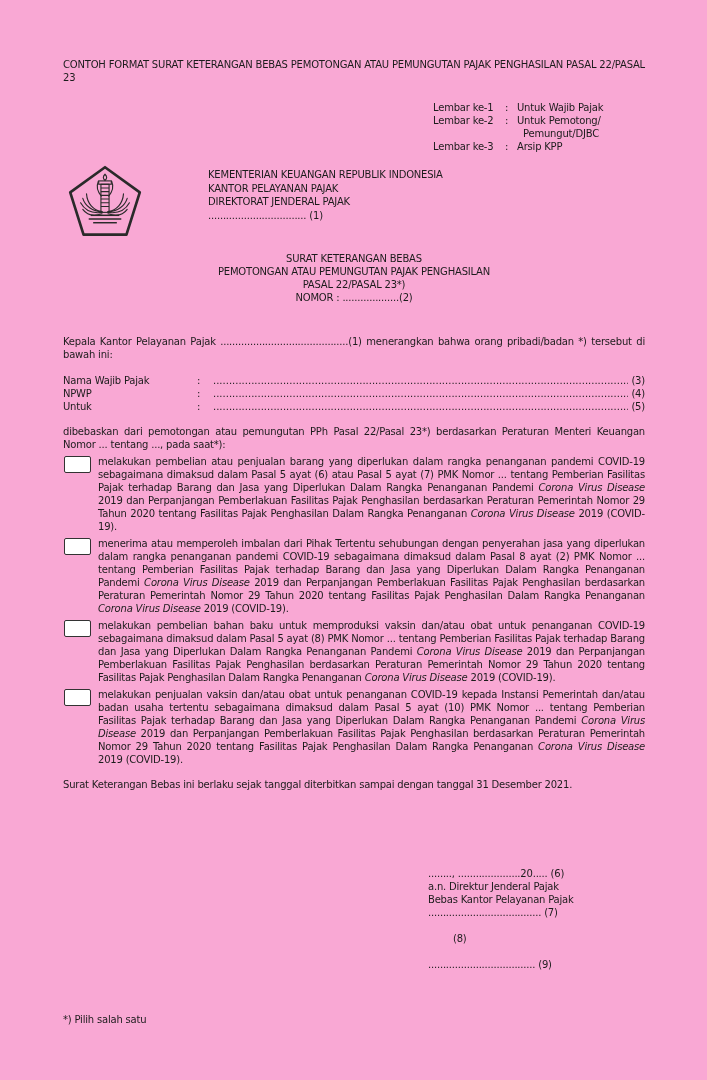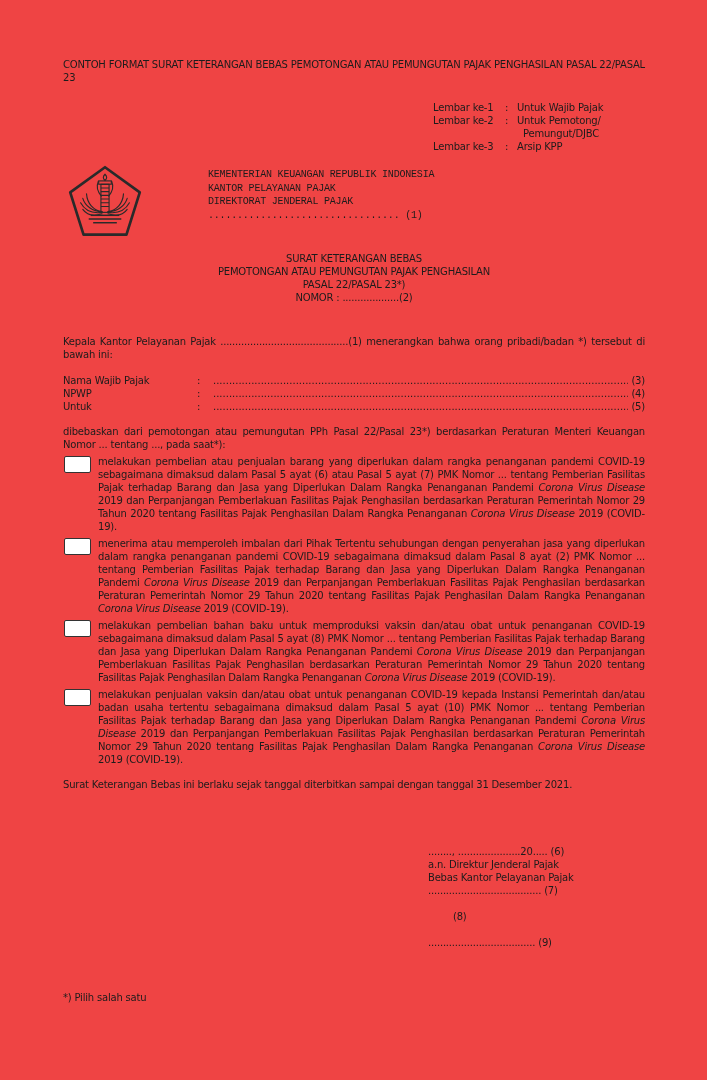--- a/index.html
+++ b/index.html
@@ -1,20 +1,20 @@
 <!DOCTYPE html>
 <html><head>
 <meta charset="utf-8">
 <style>
   html, body { margin:0; padding:0; background:#ffffff; }
   .page {
     position: relative;
     width: 707px;
     height: 1080px;
-    background: #ef4444;
+    background: #f9a8d4;
     box-sizing: border-box;
     padding: 58px 62px 0 63px;
     overflow: hidden;
     font-family: "DejaVu Sans", "Liberation Sans", sans-serif;
     font-size: 10px;
     line-height: 13px;
     letter-spacing: -0.2px;
     color: #1c1c1c;
   }
   p { margin: 0; }
@@ -22,21 +22,21 @@
 
   
   .doc-heading { text-align: justify; }
 
   
   .copies { width: 216px; margin-left: 370px; margin-top: 17px; }
   .copy-row { display: grid; grid-template-columns: 72px 12px 1fr; }
   .copy-row.indent .copy-value { padding-left: 6px; }
 
   
-  .letterhead { display: flex; align-items: flex-start; margin-top: 12px; font-family: Liberation Mono, monospace; }
+  .letterhead { display: flex; align-items: flex-start; margin-top: 12px; }
   .logo-wrap { width: 74px; height: 74px; margin-left: 5px; flex: 0 0 auto; }
   .lh-text { margin-left: 66px; padding-top: 3px; }
   .lh-text div { line-height: 13.5px; }
 
   
   .title-block { text-align: center; margin-top: 13px; }
   .title-block div { line-height: 13px; }
 
   
   .intro { margin-top: 31px; }
@@ -55,21 +55,21 @@
     position: absolute; left: 1px; top: 1px;
     width: 25px; height: 15px;
     border: 1.3px solid #333; border-radius: 2px;
     background: #fff; display: block;
   }
   .item-text { text-align: justify; }
 
   .validity { margin-top: 12px; }
 
   
-  .signature { margin-left: 365px; margin-top: 54px; width: 222px; }
+  .signature { margin-left: 365px; margin-top: 76px; width: 222px; }
   .signature div { line-height: 13px; }
   .sig-stamp { padding-left: 25px; margin-top: 13px; }
   .sig-line9 { margin-top: 13px; }
 
   .footnote { margin-top: 42px; }
 
   svg .ink { stroke: #2a2a2a; }
 </style>
 </head>
 <body>

